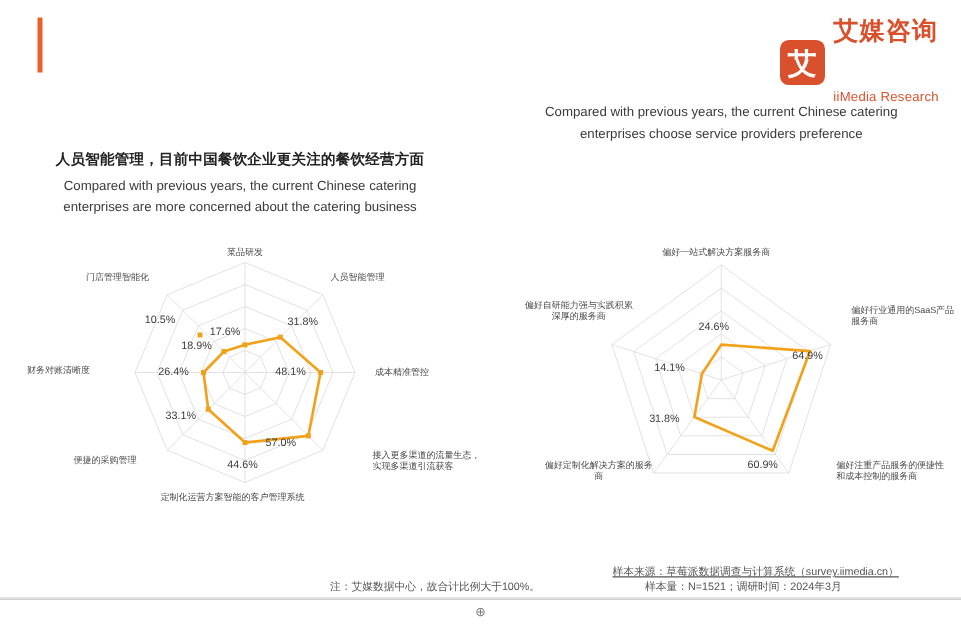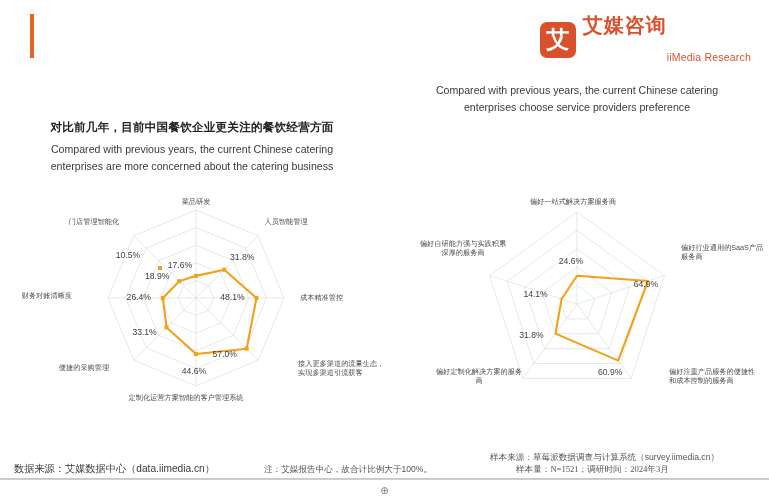--- a/index.html
+++ b/index.html
@@ -23,21 +23,21 @@
     font-family:"Liberation Sans","DejaVu Sans",sans-serif;
     white-space:nowrap;
   }
   .logo { position:absolute; right:18px; top:15px; display:flex; align-items:center; gap:7px; }
   .logo-mark {
     width:36px; height:36px; border-radius:7px;
     background:#D9512C; color:#fff;
     display:flex; align-items:center; justify-content:center;
     font-size:23px; font-weight:bold; line-height:1;
   }
-  .logo-texts { display:flex; flex-direction:row; justify-content:center; }
+  .logo-texts { display:flex; flex-direction:column; justify-content:center; }
   .logo-cn { font-size:20px; color:#D9512C; font-weight:bold; letter-spacing:1px; line-height:1.05; }
   .logo-en { font-size:10.5px; color:#D9512C; letter-spacing:0.2px; line-height:1.3;margin-top:36px; }
 
   
   .panel { position:absolute; top:76px; width:384px; height:340px; }
   .panel.left { left:0; }
   .panel.right { left:385px; }
   .p-title-cn {
     text-align:center; font-size:11.6px; color:#232323; font-weight:bold;
     margin-top:44px; letter-spacing:0.2px;
@@ -63,22 +63,22 @@
   .series-line { fill:none; stroke:#F2A118; stroke-width:2.1; stroke-linejoin:round; }
   .series-dot { fill:#F2A118; }
 
   
   .footer-note {
     position:absolute; font-size:9.6px; color:#4a4a4a;
     white-space:nowrap;
   }
   .src-left  { left:14px;  top:462px; font-size:10.2px; color:#3b3b3b; }
   .note-mid  { left:264px; top:464px; font-size:8.6px; color:#555; }
-  .src-right-1 { left:490px; top:452px; font-size:8.6px; color:#555; }
-  .src-right-2 { left:516px; top:464px; font-size:8.6px; color:#555;font-family:Liberation Serif, serif; }
+  .src-right-1 { left:490px; top:452px; font-size:8.6px; color:#555;text-decoration:underline; }
+  .src-right-2 { left:516px; top:464px; font-size:8.6px; color:#555; }
 
   .bottom-bar {
     position:absolute; left:0; top:479px; width:769px; height:21px;
     background:#ffffff; border-top:1px solid #cfcfcf;
     display:flex; align-items:center; justify-content:center; gap:9px;
   }
   .bb-icon { font-size:10px; color:#7a7a7a; }
   .bb-text { font-size:9.6px; color:#5a5a5a; }
   .hr-line {
     position:absolute; left:0; top:478px; width:769px; height:1px; background:#c9c9c9;
@@ -94,21 +94,21 @@
     <div class="logo">
       <div class="logo-mark">艾</div>
       <div class="logo-texts">
         <div class="logo-cn">艾媒咨询</div>
         <div class="logo-en">iiMedia Research</div>
       </div>
     </div>
   </div>
 
   <div class="panel left">
-    <div class="p-title-cn">对比前几年，目前中国餐饮企业更关注的餐饮经营方面</div>
+    <div class="p-title-cn">人员智能管理，目前中国餐饮企业更关注的餐饮经营方面</div>
     <div class="p-title-en">Compared with previous years, the current Chinese catering enterprises are more concerned about the catering business</div>
     <div class="radar-wrap">
       <svg class="radar-svg" id="radar-left" width="384" height="222" viewBox="0 0 384 222">
           <polygon points="196.00,16.00 258.23,41.77 284.00,104.00 258.23,166.23 196.00,192.00 133.77,166.23 108.00,104.00 133.77,41.77" class="grid-line"></polygon>
           <polygon points="196.00,33.60 245.78,54.22 266.40,104.00 245.78,153.78 196.00,174.40 146.22,153.78 125.60,104.00 146.22,54.22" class="grid-line"></polygon>
           <polygon points="196.00,51.20 233.34,66.66 248.80,104.00 233.34,141.34 196.00,156.80 158.66,141.34 143.20,104.00 158.66,66.66" class="grid-line"></polygon>
           <polygon points="196.00,68.80 220.89,79.11 231.20,104.00 220.89,128.89 196.00,139.20 171.11,128.89 160.80,104.00 171.11,79.11" class="grid-line"></polygon>
           <polygon points="196.00,86.40 208.45,91.55 213.60,104.00 208.45,116.45 196.00,121.60 183.55,116.45 178.40,104.00 183.55,91.55" class="grid-line"></polygon>
           <line x1="196" y1="104" x2="196.00" y2="16.00" class="spoke"></line>
           <line x1="196" y1="104" x2="258.23" y2="41.77" class="spoke"></line>
@@ -176,22 +176,21 @@
           <text x="284" y="180" class="axis-label" text-anchor="start">偏好注重产品服务的便捷性</text>
           <text x="284" y="189" class="axis-label" text-anchor="start">和成本控制的服务商</text>
           <text x="94" y="180" class="axis-label" text-anchor="middle">偏好定制化解决方案的服务</text>
           <text x="94" y="189" class="axis-label" text-anchor="middle">商</text>
           <text x="78" y="52" class="axis-label" text-anchor="middle">偏好自研能力强与实践积累</text>
           <text x="78" y="61" class="axis-label" text-anchor="middle">深厚的服务商</text>
         </svg>
     </div>
   </div>
 
-  <div class="footer-note src-left">数据来源：艾媒数据中心（data.iimedia.cn）</div>
-  <div class="footer-note note-mid">注：艾媒报告中心，故合计比例大于100%。</div>
+  <div class="footer-note note-mid">注：艾媒数据中心，故合计比例大于100%。</div>
   <div class="footer-note src-right-1">样本来源：草莓派数据调查与计算系统（survey.iimedia.cn）</div>
   <div class="footer-note src-right-2">样本量：N=1521；调研时间：2024年3月</div>
 
   <div class="hr-line"></div>
   <div class="bottom-bar">
     <span class="bb-icon">⊕</span>
   </div>
 </div>
 
 </body></html>

